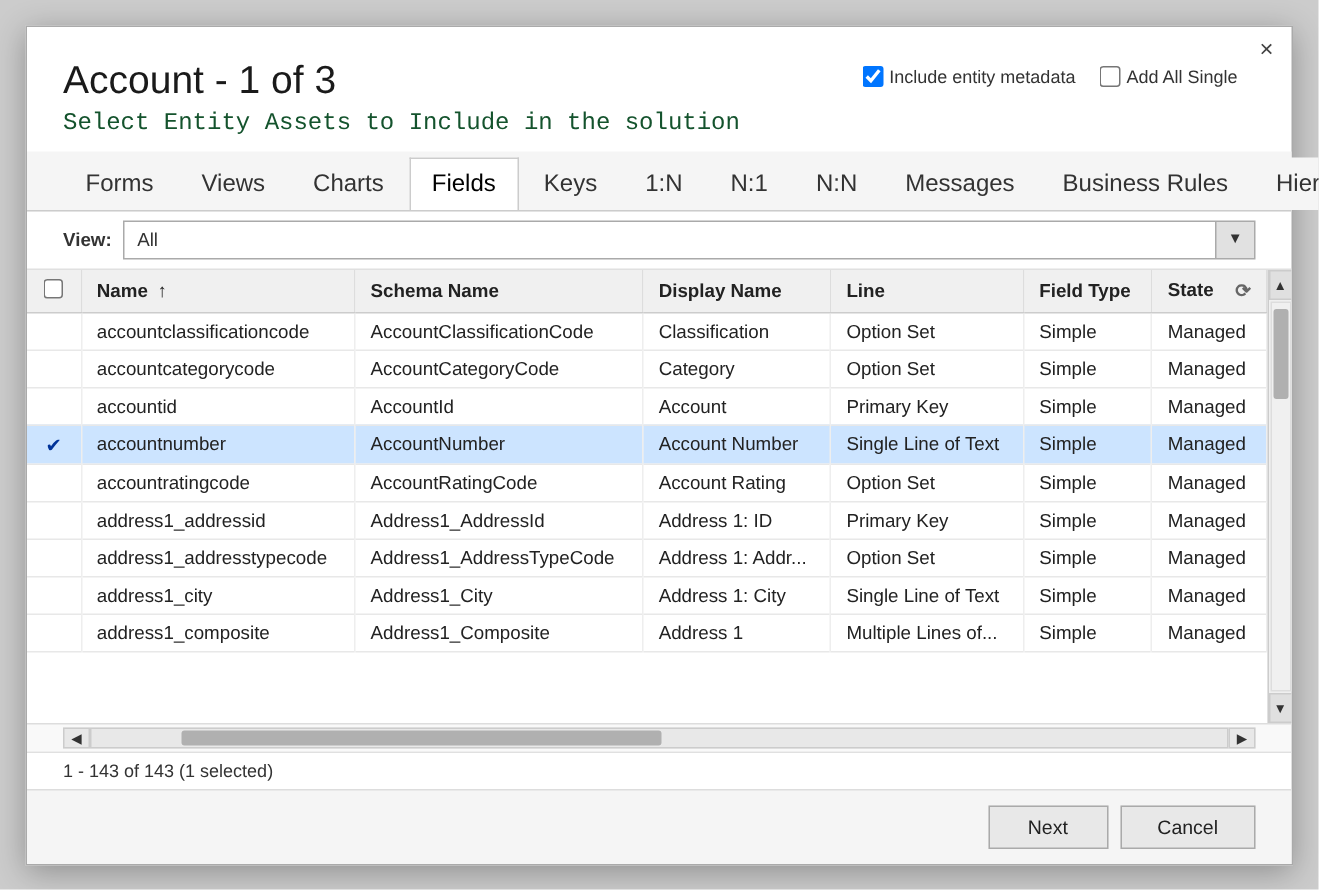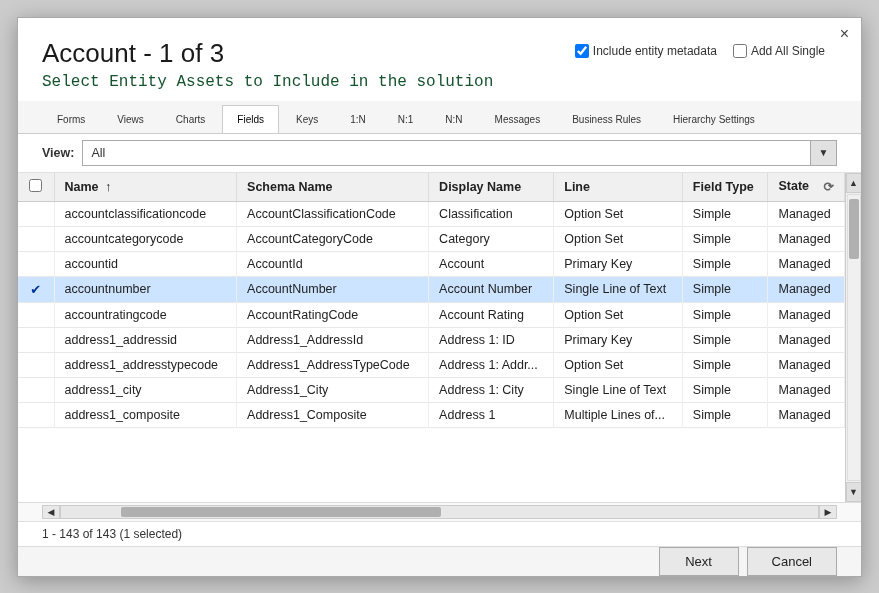--- a/index.html
+++ b/index.html
@@ -71,21 +71,21 @@
       display: flex;
       border-bottom: 1px solid #ccc;
       padding: 0 24px;
       background: #f5f5f5;
     }
     .tab {
       padding: 8px 14px;
       cursor: pointer;
       border: 1px solid transparent;
       border-bottom: none;
-      font-size: 10px;
+      font-size: 16px;
       color: #333;
       background: #f5f5f5;
       margin-right: 2px;
       margin-top: 4px;
       white-space: nowrap;
     }
     .tab.active {
       background: #fff;
       border-color: #ccc;
       color: #000;
@@ -230,21 +230,21 @@
       padding: 5px 24px;
       font-size: 12px;
       color: #333;
       border-top: 1px solid #e0e0e0;
       background: #fff;
     }
     .dialog-footer {
       display: flex;
       justify-content: flex-end;
       align-items: center;
-      padding: 0 24px;
+      padding: 10px 24px;
       border-top: 1px solid #ddd;
       background: #f5f5f5;
       gap: 8px;
     }
     .btn {
       padding: 6px 24px;
       font-size: 13px;
       cursor: pointer;
       border: 1px solid #aaa;
       background: #e8e8e8;

